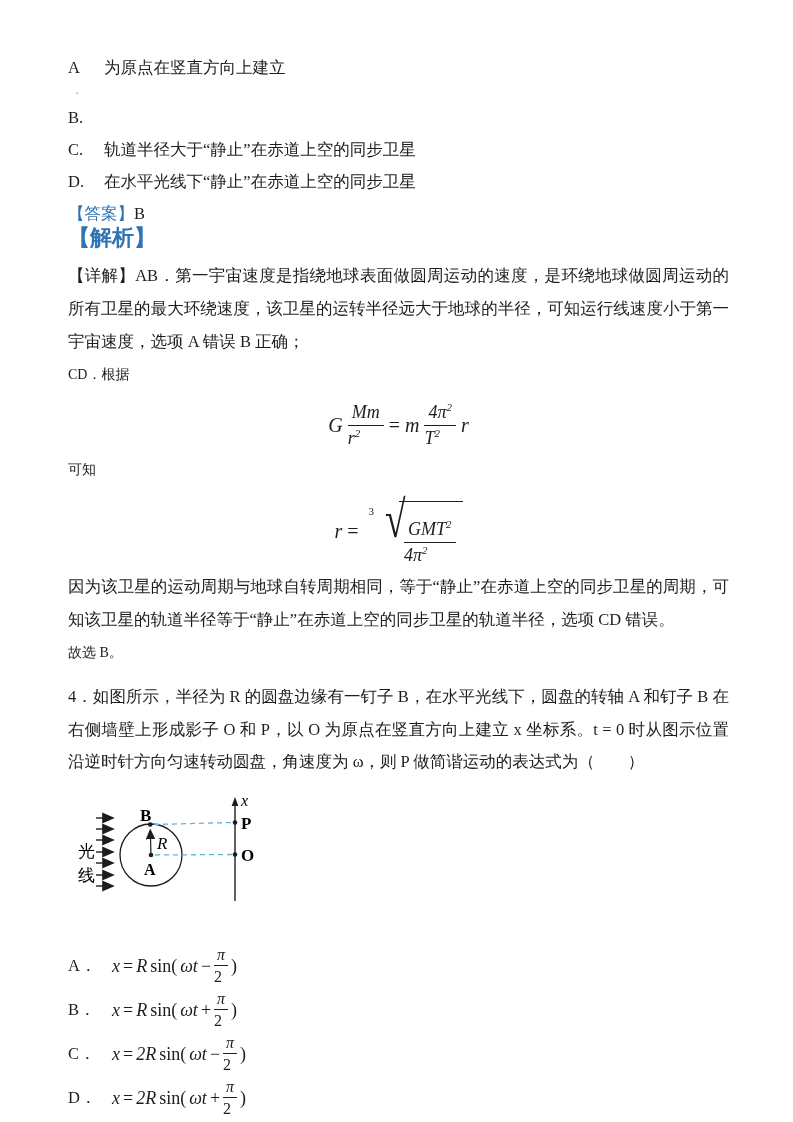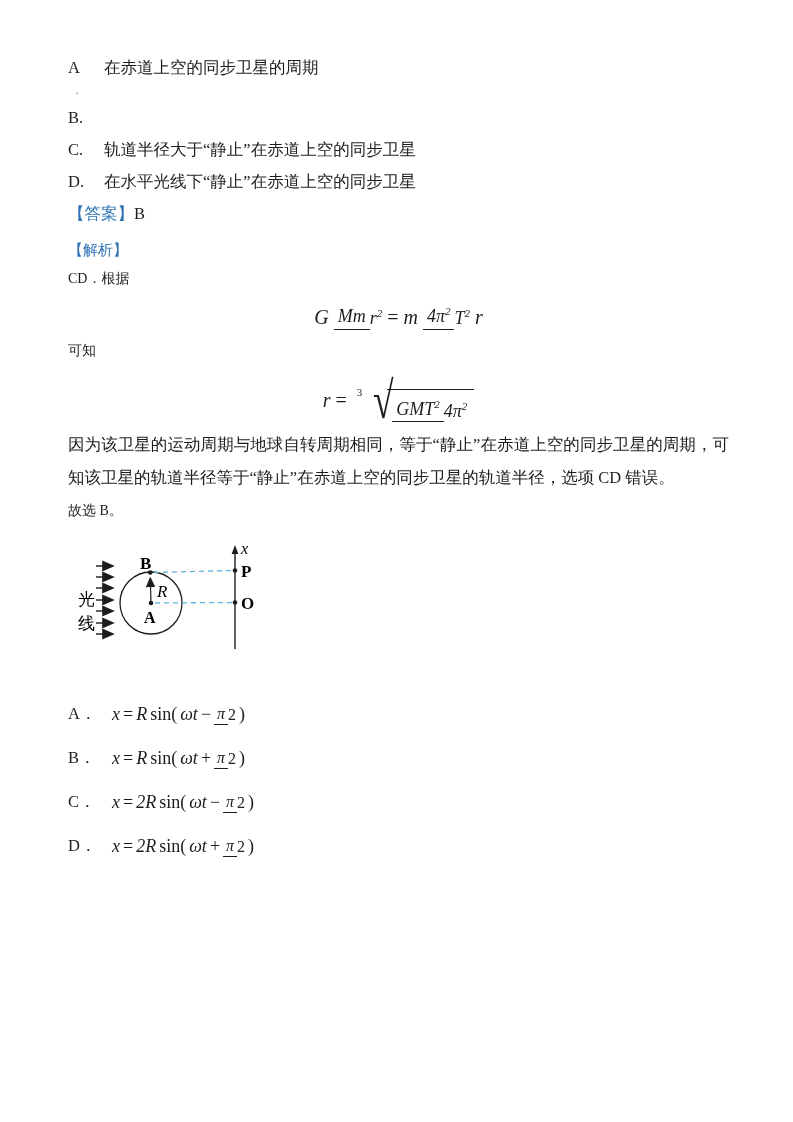--- a/index.html
+++ b/index.html
@@ -15,58 +15,58 @@
     padding: 56px 64px 0 68px;
     background: #ffffff;
   }
   
   .q3-opt { display: flex; line-height: 24px; margin-bottom: 8px; font-size: 16.5px; }
   .q3-label { width: 36px; flex: none; }
   .stray { height: 18px; line-height: 10px; color: #8a8a8a; font-size: 13px; padding-left: 7px; }
   
   .ans-row { line-height: 24px; font-size: 16.5px; }
   .blue { color: #2E74B5; }
-  .jiexi-row { line-height: 24px; margin-top: 12px; font-size: 15px; }
+  .jiexi-row { line-height: 24px; font-size: 22px; font-weight: bold; }
   .para { margin-top: 9px; line-height: 33px; font-size: 16.5px; text-align: justify; }
   .line { line-height: 33px; font-size: 14px; }
   
   .formula-center { display: flex; justify-content: center; align-items: center; margin: 10px 0 4px 0; }
   .formula { display: inline-flex; align-items: center; gap: 5px; font-size: 20px; }
   .it { font-style: italic; }
-  .frac { display: inline-flex; flex-direction: row; align-items: flex-end; font-size: 18px; line-height: 1.25; vertical-align: middle; }
+  .frac { display: inline-flex; flex-direction: column; align-items: flex-start; font-size: 18px; line-height: 1.25; vertical-align: middle; }
   .frac .num { border-bottom: 1.4px solid #1d1d1d; padding: 0 4px 1px 4px; }
   .frac .den { padding-top: 1px; }
   sup { font-size: 11px; font-style: italic; }
   .roman { font-style: normal; }
   
   .root { display: inline-flex; align-items: flex-start; position: relative; padding-left: 11px; margin-left: 2px; }
   .root-idx { position: absolute; left: 3px; top: 9px; font-size: 11px; font-style: normal; }
   .root-sign { font-style: normal; font-size: 52px; line-height: 47px; margin-right: -6px; transform: scaleX(0.72); transform-origin: right top; }
-  .root-body { border-top: 1.5px solid #1d1d1d; margin-top: 12px; padding: 7px 7px 0 5px; }
+  .root-body { border-top: 1.5px solid #1d1d1d; margin-top: 5px; padding: 16px 7px 0 5px; }
   
   .stem { margin-top: 12px; line-height: 32.5px; font-size: 16.5px; text-align: justify; }
   .figure-wrap { margin: 12px 0 0 4px; }
   
   .q4-opts { margin-top: 8px; }
   .opt-row { display: flex; align-items: center; margin-bottom: 1px; height: 43px; font-size: 16.5px; }
   .opt-label { width: 44px; flex: none; }
   .opt-formula { display: inline-flex; align-items: center; gap: 3px; font-size: 18px; }
   .opt-formula .frac { font-size: 16px; }
   .opt-formula .frac .num { padding: 0 3px 0 3px; }
   svg text { font-family: "Liberation Serif", "DejaVu Serif", serif; }
 </style>
 </head>
 <body>
 
 <div class="page">
 
   <div>
     <div class="q3-opt">
       <span class="q3-label">A</span>
-      <span>在赤道上空的同步卫星的周期</span>
+      <span>为原点在竖直方向上建立</span>
     </div>
     <div class="stray">·</div>
     <div class="q3-opt">
       <span class="q3-label">B.</span>
     </div>
     <div class="q3-opt">
       <span class="q3-label">C.</span>
       <span>轨道半径大于“静止”在赤道上空的同步卫星</span>
     </div>
     <div class="q3-opt">
@@ -75,20 +75,23 @@
     </div>
   </div>
 
   <div class="ans-row">
     <span class="blue">【答案】</span><span>B</span>
   </div>
   <div class="jiexi-row">
     <span class="blue">【解析】</span>
   </div>
 
+  <div class="para">
+    <span>【详解】</span><span>AB．第一宇宙速度是指绕地球表面做圆周运动的速度，是环绕地球做圆周运动的所有卫星的最大环绕速度，该卫星的运转半径远大于地球的半径，可知运行线速度小于第一宇宙速度，选项 A 错误 B 正确；</span>
+  </div>
   <div class="line">CD．根据</div>
 
   <div class="formula-center">
     <span class="formula">
       <span class="it">G</span>
       <span class="frac">
         <span class="num it">Mm</span>
         <span class="den it"><span>r</span><sup>2</sup></span>
       </span>
       <span class="roman">=</span>
@@ -116,20 +119,21 @@
             <span class="den it"><span>4π</span><sup>2</sup></span>
           </span>
         </span>
       </span>
     </span>
   </div>
 
   <div class="para" style="margin-top:0">因为该卫星的运动周期与地球自转周期相同，等于“静止”在赤道上空的同步卫星的周期，可知该卫星的轨道半径等于“静止”在赤道上空的同步卫星的轨道半径，选项 CD 错误。</div>
   <div class="line">故选 B。</div>
 
+  <div class="stem">4．如图所示，半径为 R 的圆盘边缘有一钉子 B，在水平光线下，圆盘的转轴 A 和钉子 B 在右侧墙壁上形成影子 O 和 P，以 O 为原点在竖直方向上建立 x 坐标系。t = 0 时从图示位置沿逆时针方向匀速转动圆盘，角速度为 ω，则 P 做简谐运动的表达式为（　　）</div>
 
   <div class="figure-wrap">
     <svg width="210" height="142" viewBox="0 0 210 142">
       <defs>
         <marker id="ah" markerWidth="9" markerHeight="8" refX="7" refY="4" orient="auto">
           <path d="M0,0 L9,4 L0,8 z" fill="#1d1d1d"></path>
         </marker>
       </defs>
 
       <g>

